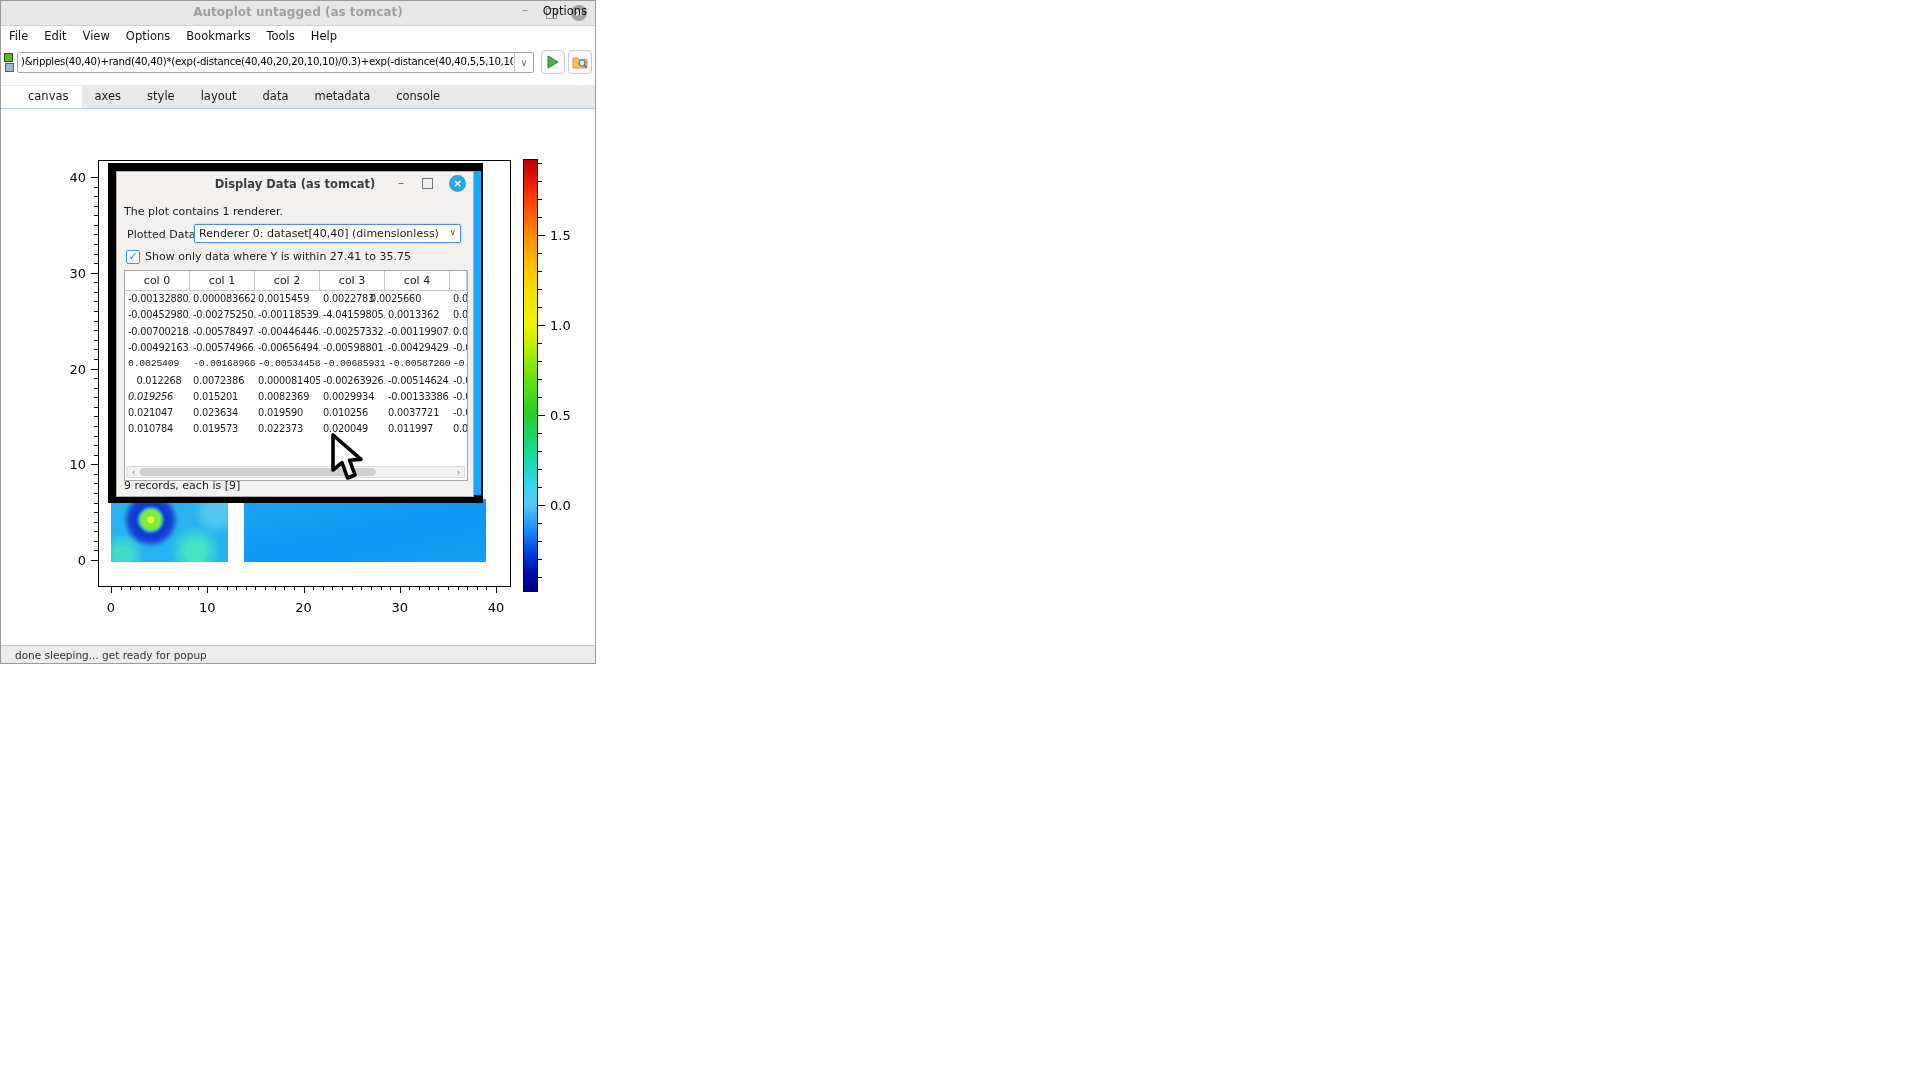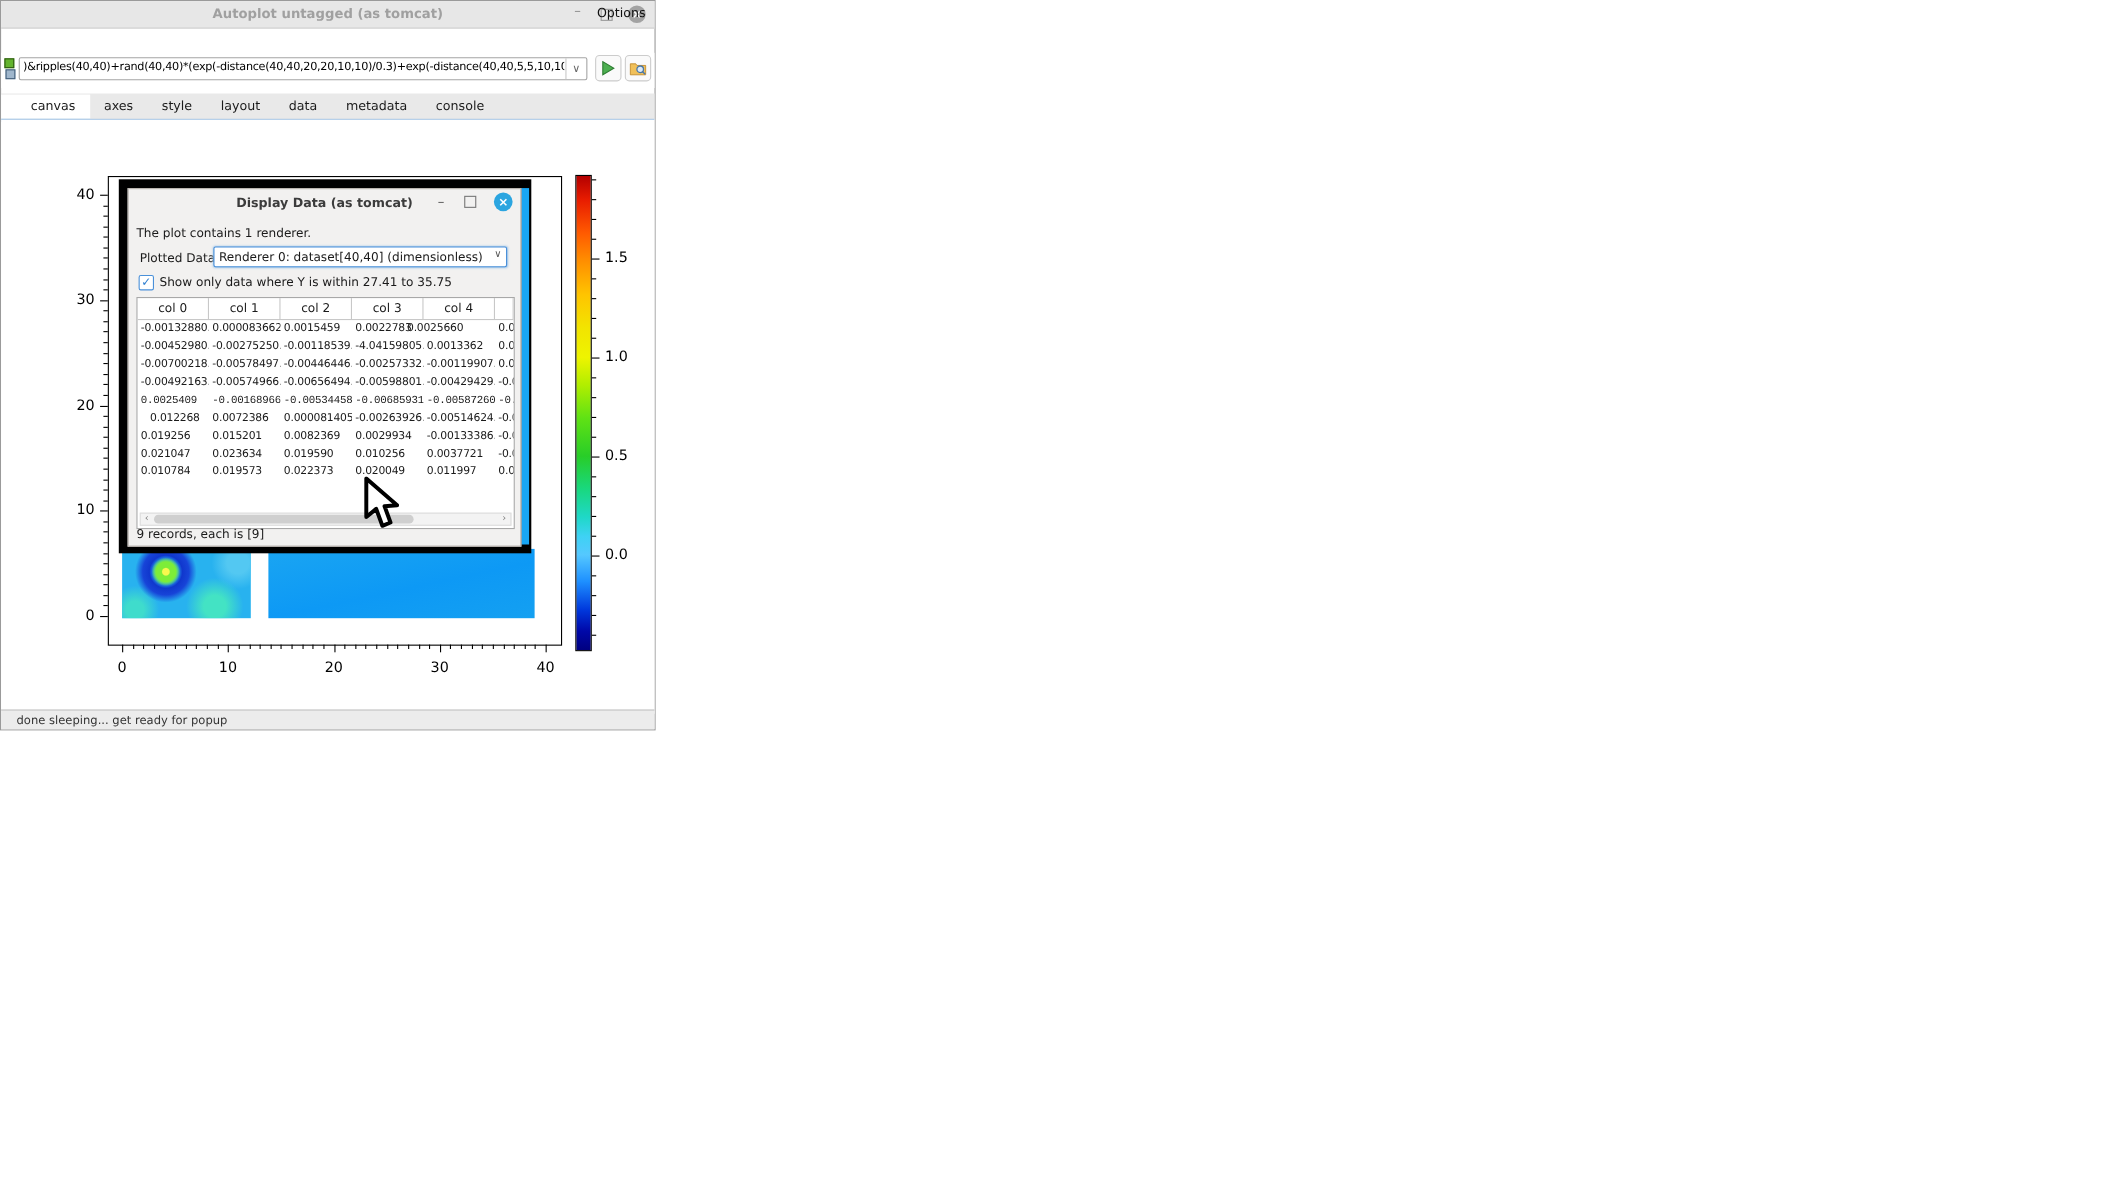--- a/index.html
+++ b/index.html
@@ -116,20 +116,21 @@
 
 <div id="app">
 
   <div id="titlebar">
     <div id="title">Autoplot untagged (as tomcat)</div>
     <div id="win-min" class="winctl">–</div>
     <div id="win-max" class="winctl"><span class="sq"></span></div>
     <div id="win-close" class="winctl">×</div>
   </div>
 
+  <div id="menubar"><span class="menu-item">File</span><span class="menu-item">Edit</span><span class="menu-item">View</span><span class="menu-item">Options</span><span class="menu-item">Bookmarks</span><span class="menu-item">Tools</span><span class="menu-item">Help</span></div>
   <div id="expert">Options</div>
 
   <div id="urirow">
     <div id="dsicon">
       <div class="g"></div>
       <div class="b"></div>
     </div>
     <div id="uricombo">
       <div id="uritext">)&amp;ripples(40,40)+rand(40,40)*(exp(-distance(40,40,20,20,10,10)/0.3)+exp(-distance(40,40,5,5,10,10)/0.2))</div>
       <div id="urichev">∨</div>
@@ -351,21 +352,21 @@
             </div>
             <div class="tr" style="top: 101.5px;">
               <div class="td" style="left: 0px; width: 65px; text-align: center;">0.012268</div>
               <div class="td" style="left: 65px; width: 65px;">0.0072386</div>
               <div class="td" style="left: 130px; width: 65px;">0.000081405</div>
               <div class="td" style="left: 195px; width: 65px;">-0.00263926...</div>
               <div class="td" style="left: 260px; width: 65px;">-0.00514624...</div>
               <div class="td" style="left: 325px; width: 17px;">-0.0</div>
             </div>
             <div class="tr" style="top: 117.8px;">
-              <div class="td" style="left: 0px; width: 65px;">0.019256</div>
+              <div class="td" style="left: 0px; width: 65px; font-style: italic;">0.019256</div>
               <div class="td" style="left: 65px; width: 65px;">0.015201</div>
               <div class="td" style="left: 130px; width: 65px;">0.0082369</div>
               <div class="td" style="left: 195px; width: 65px;">0.0029934</div>
               <div class="td" style="left: 260px; width: 65px;">-0.00133386...</div>
               <div class="td" style="left: 325px; width: 17px;">-0.0</div>
             </div>
             <div class="tr" style="top: 134.1px;">
               <div class="td" style="left: 0px; width: 65px;">0.021047</div>
               <div class="td" style="left: 65px; width: 65px;">0.023634</div>
               <div class="td" style="left: 130px; width: 65px;">0.019590</div>

